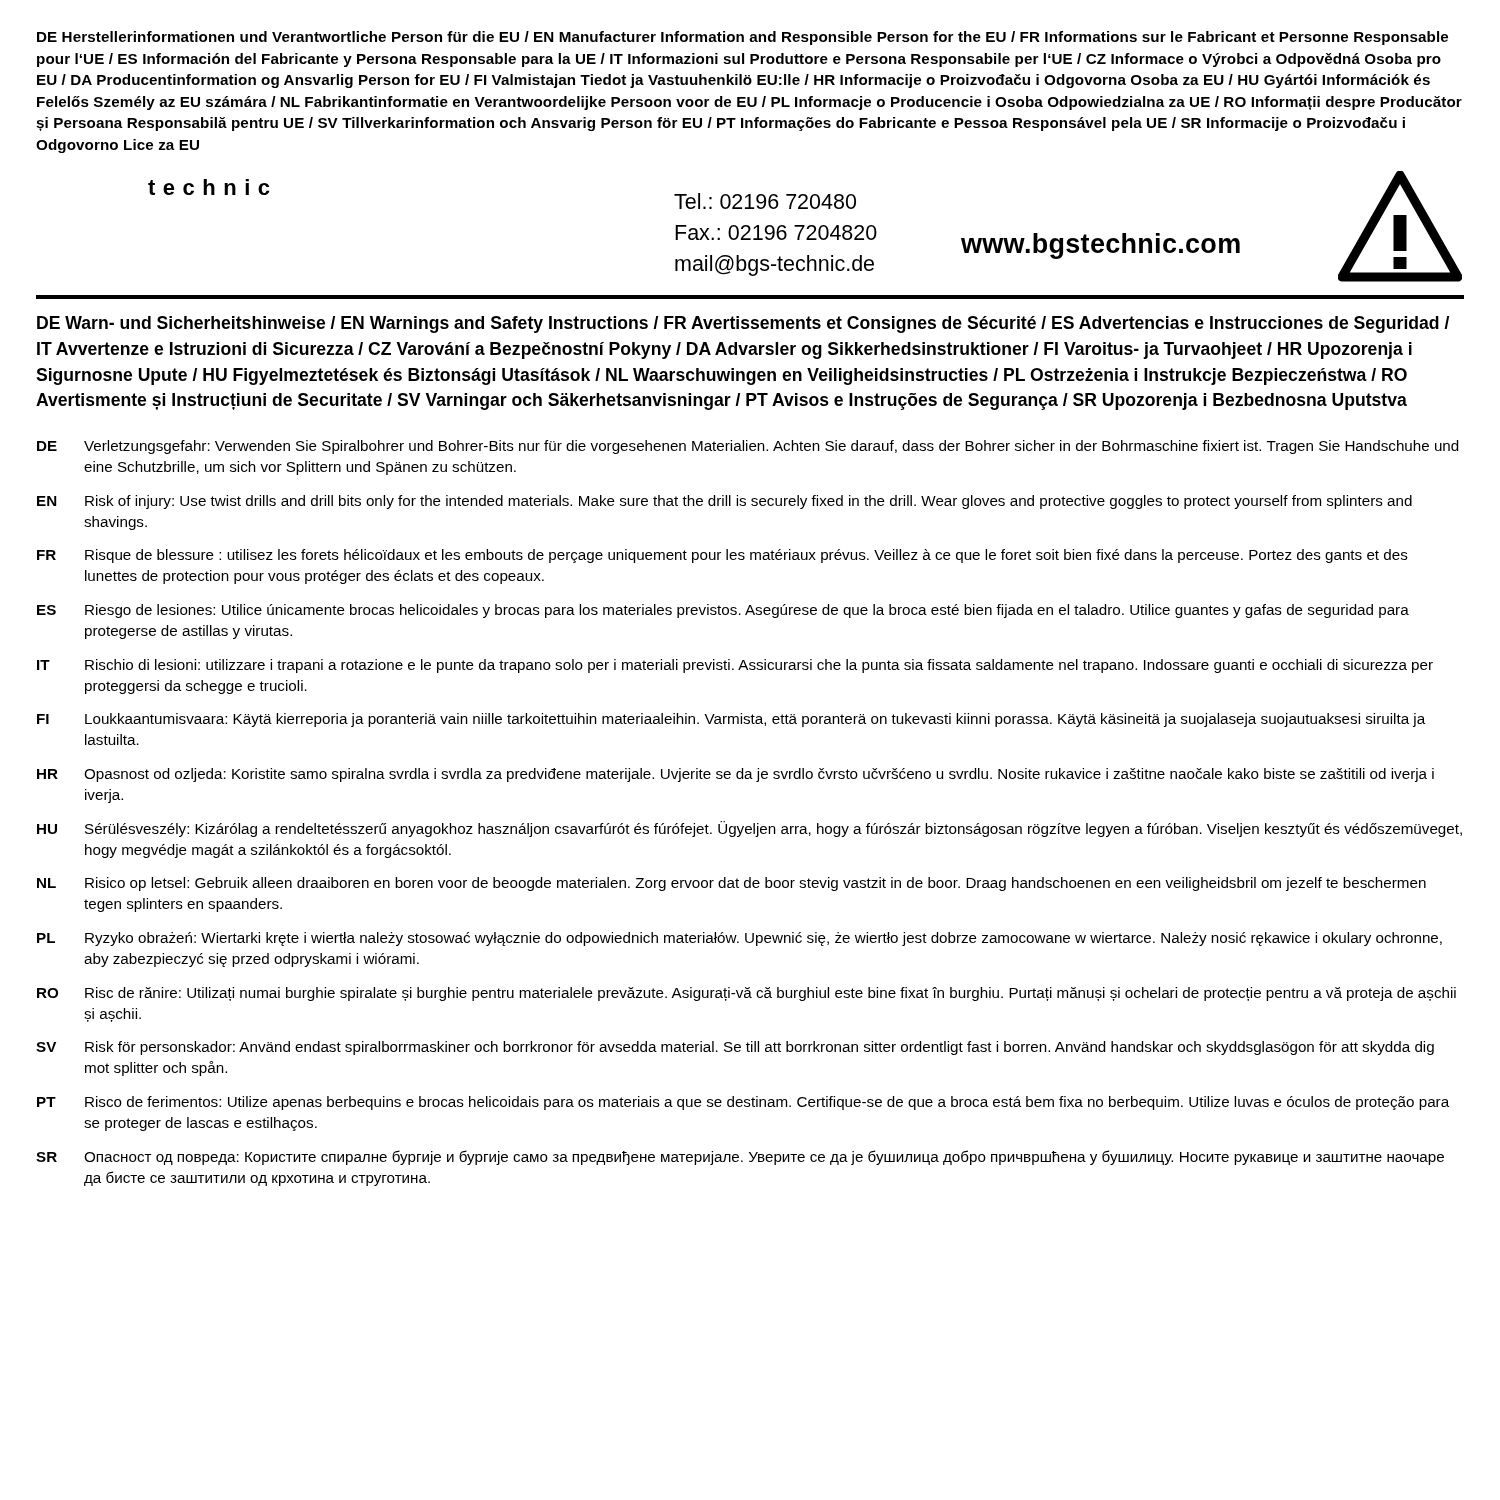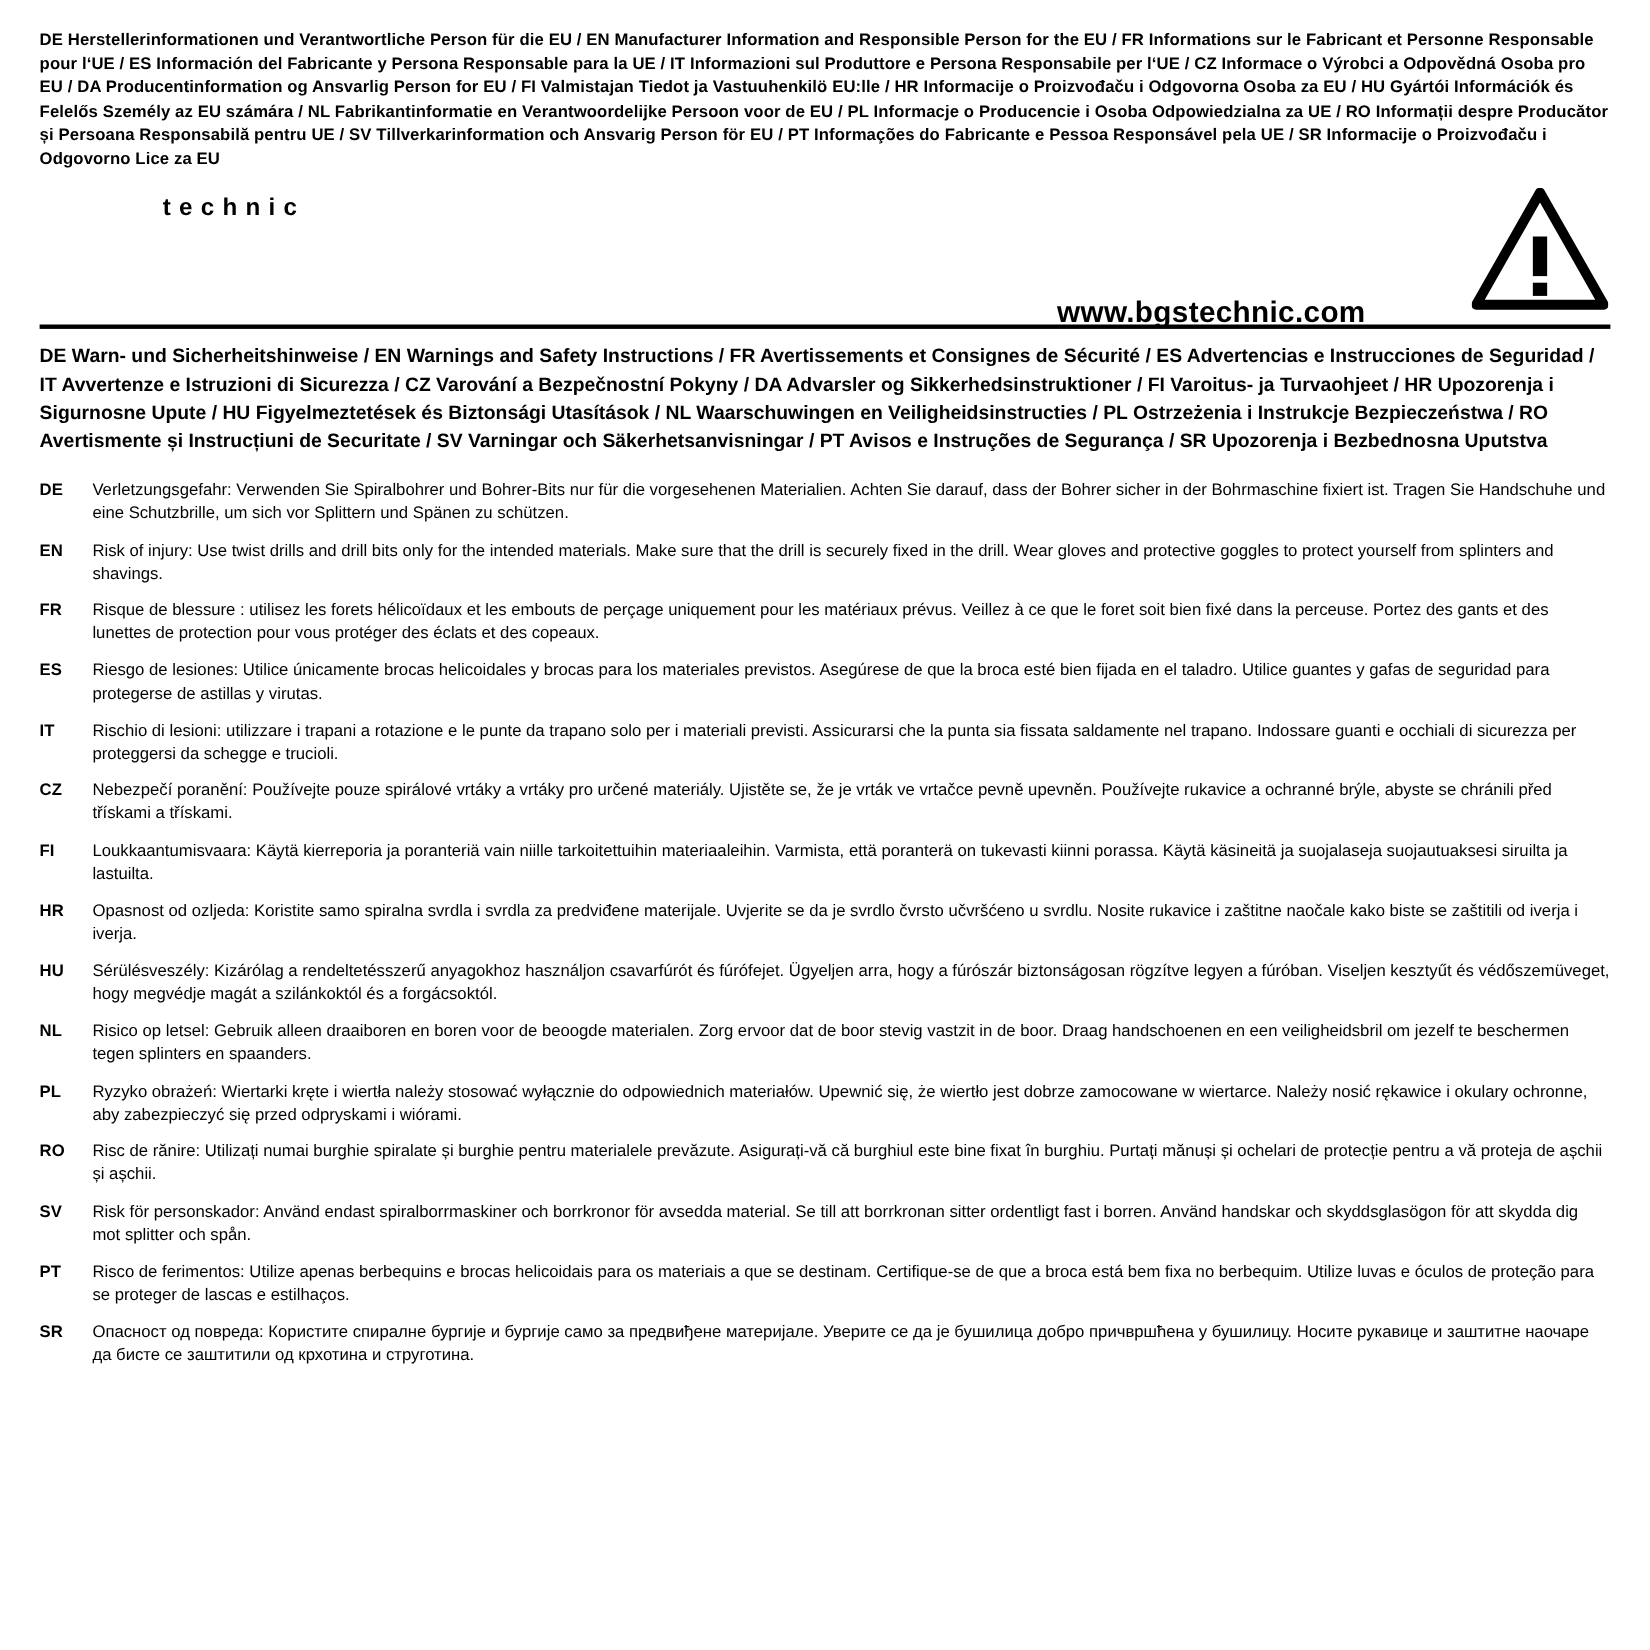--- a/index.html
+++ b/index.html
@@ -85,21 +85,20 @@
     font-size: 21.5px;
     line-height: 1.42;
   }
   .website {
     position: absolute;
     left: 925px;
     top: 62px;
     font-size: 27px;
     font-weight: bold;
     letter-spacing: 0.3px;
-    margin-top: 40px;
   }
   .warn-triangle {
     position: absolute;
     right: 2px;
     top: 4px;
     width: 124px;
     height: 112px;
   }
 
   
@@ -140,20 +139,25 @@
 
   <div class="top-header">DE Herstellerinformationen und Verantwortliche Person für die EU  /  EN Manufacturer Information and Responsible Person for the EU  /  FR Informations sur le Fabricant et Personne Responsable pour l‘UE  /  ES Información del Fabricante y Persona Responsable para la UE  /  IT Informazioni sul Produttore e Persona Responsabile per l‘UE  /  CZ Informace o Výrobci a Odpovědná Osoba pro EU  /  DA Producentinformation og Ansvarlig Person for EU  /  FI Valmistajan Tiedot ja Vastuuhenkilö EU:lle  /  HR Informacije o Proizvođaču i Odgovorna Osoba za EU  /  HU Gyártói Információk és Felelős Személy az EU számára  /  NL Fabrikantinformatie en Verantwoordelijke Persoon voor de EU  /  PL Informacje o Producencie i Osoba Odpowiedzialna za UE  /  RO Informații despre Producător și Persoana Responsabilă pentru UE  /  SV Tillverkarinformation och Ansvarig Person för EU  /  PT Informações do Fabricante e Pessoa Responsável pela UE  /  SR Informacije o Proizvođaču i Odgovorno Lice za EU</div>
 
   <div class="company-block">
 
     <div class="logo">
       <div class="logo-sub">technic</div>
     </div>
 
 
+    <div class="contact">
+      <div>Tel.: 02196 720480</div>
+      <div>Fax.: 02196 7204820</div>
+      <div>mail@bgs-technic.de</div>
+    </div>
 
     <div class="website">www.bgstechnic.com</div>
 
     <svg class="warn-triangle" viewBox="0 0 124 112">
       <path d="M62 4 L120 106 L4 106 Z" fill="none" stroke="#000" stroke-width="9" stroke-linejoin="round"></path>
       <rect x="55.5" y="44" width="13" height="36" fill="#000"></rect>
       <rect x="55.5" y="86" width="13" height="12" fill="#000"></rect>
     </svg>
 
   </div>
@@ -176,24 +180,20 @@
     </div>
     <div class="row">
       <div class="code">ES</div>
       <div class="text">Riesgo de lesiones: Utilice únicamente brocas helicoidales y brocas para los materiales previstos. Asegúrese de que la broca esté bien fijada en el taladro. Utilice guantes y gafas de seguridad para protegerse de astillas y virutas.</div>
     </div>
     <div class="row">
       <div class="code">IT</div>
       <div class="text">Rischio di lesioni: utilizzare i trapani a rotazione e le punte da trapano solo per i materiali previsti. Assicurarsi che la punta sia fissata saldamente nel trapano. Indossare guanti e occhiali di sicurezza per proteggersi da schegge e trucioli.</div>
     </div>
     <div class="row">
-      <div class="code">CZ</div>
-      <div class="text">Nebezpečí poranění: Používejte pouze spirálové vrtáky a vrtáky pro určené materiály. Ujistěte se, že je vrták ve vrtačce pevně upevněn. Používejte rukavice a ochranné brýle, abyste se chránili před třískami a třískami.</div>
-    </div>
-    <div class="row">
       <div class="code">FI</div>
       <div class="text">Loukkaantumisvaara: Käytä kierreporia ja poranteriä vain niille tarkoitettuihin materiaaleihin. Varmista, että poranterä on tukevasti kiinni porassa. Käytä käsineitä ja suojalaseja suojautuaksesi siruilta ja lastuilta.</div>
     </div>
     <div class="row">
       <div class="code">HR</div>
       <div class="text">Opasnost od ozljeda: Koristite samo spiralna svrdla i svrdla za predviđene materijale. Uvjerite se da je svrdlo čvrsto učvršćeno u svrdlu. Nosite rukavice i zaštitne naočale kako biste se zaštitili od iverja i iverja.</div>
     </div>
     <div class="row">
       <div class="code">HU</div>
       <div class="text">Sérülésveszély: Kizárólag a rendeltetésszerű anyagokhoz használjon csavarfúrót és fúrófejet. Ügyeljen arra, hogy a fúrószár biztonságosan rögzítve legyen a fúróban. Viseljen kesztyűt és védőszemüveget, hogy megvédje magát a szilánkoktól és a forgácsoktól.</div>

